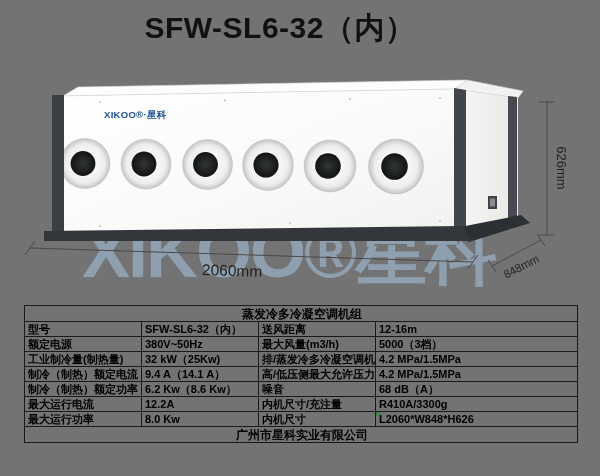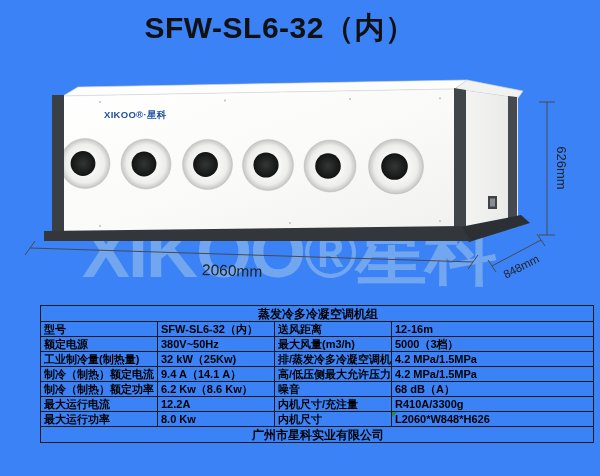--- a/index.html
+++ b/index.html
@@ -1,17 +1,17 @@
 <!DOCTYPE html>
 <html><head>
 <meta charset="utf-8">
 <style>
   html,body{margin:0;padding:0;background:#ffffff;}
   body{width:600px;height:476px;overflow:hidden;font-family:"Liberation Sans","DejaVu Sans",sans-serif;}
-  .page{position:relative;width:600px;height:476px;background:#3b82f6;}
+  .page{position:relative;width:600px;height:476px;background:#737373;}
   .title{margin:0;padding:8px 40px 0 0;height:42px;text-align:center;
          font-size:30px;font-weight:600;color:#111;letter-spacing:.5px;}
   .product{position:absolute;top:50px;left:0;width:600px;height:255px;}
   .product svg{display:block;}
 
   table.spec{border-collapse:collapse;table-layout:fixed;width:553px;
              margin:2px 0 0 24px;font-size:11px;color:#000;}
   table.spec td{border:1px solid #1a1a1a;height:14px;line-height:14px;
                 padding:0 1px 0 3px;white-space:nowrap;overflow:hidden;
                 position:relative;font-weight:bold;}
@@ -131,21 +131,21 @@
 
       <g stroke="#4a4a4a" stroke-width="1">
         <line x1="492" y1="216" x2="541" y2="190"></line>
         <line x1="488" y1="210" x2="496" y2="222"></line>
         <line x1="537" y1="184" x2="545" y2="196"></line>
       </g>
       <text x="523" y="220" transform="rotate(-27 523 220)" text-anchor="middle" font-size="11.5" fill="#222">848mm</text>
     </svg>
   </div>
 
-  <div style="position:absolute;top:303px;left:0;width:552px;margin-left:16px;">
+  <div style="position:absolute;top:303px;left:0;width:552px;">
     <table class="spec">
       <colgroup>
           <col style="width:117px">
           <col style="width:117px">
           <col style="width:117px">
           <col style="width:202px">
         </colgroup>
       <tbody>
         <tr>
           <td colspan="4" class="merged">蒸发冷多冷凝空调机组</td>

